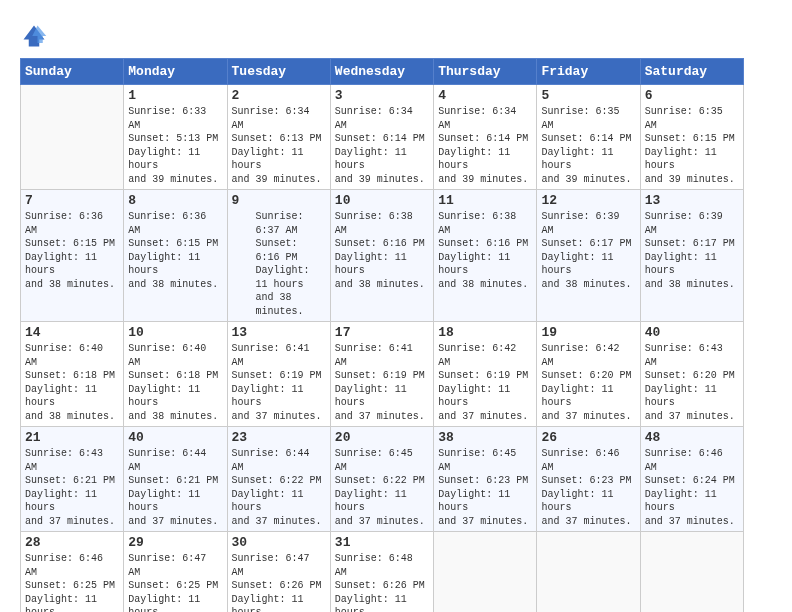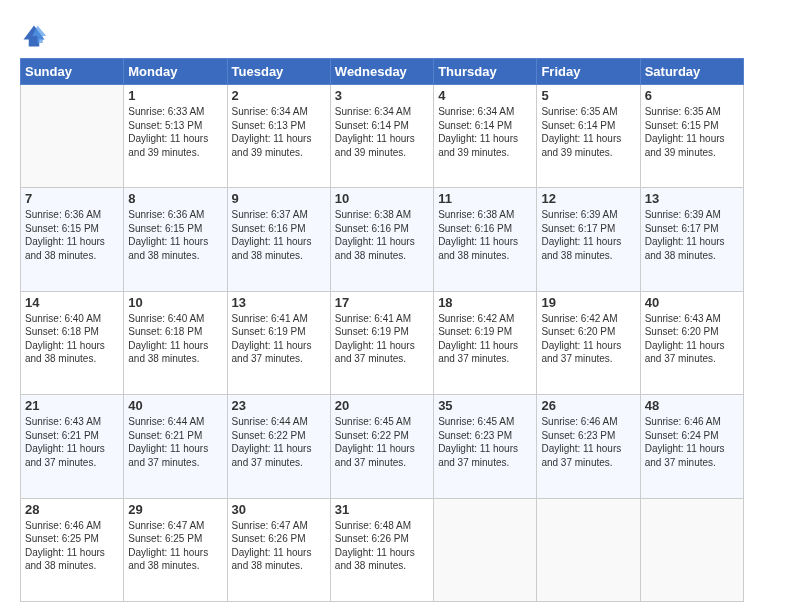--- a/index.html
+++ b/index.html
@@ -9,20 +9,21 @@
       background: #fff;
       font-family: Arial, sans-serif;
       overflow: hidden;
     }
     .page {
       width: 764px;
       height: 612px;
       padding: 18px 20px 10px 20px;
       display: flex;
       flex-direction: column;
+      font-family: Liberation Mono, monospace;
     }
     .header {
       display: flex;
       align-items: flex-start;
       justify-content: space-between;
       margin-bottom: 8px;
     }
     .logo {
       display: flex;
       align-items: center;
@@ -196,21 +197,21 @@
           </td>
           <td>
             <span class="day-num">8</span>
             <div class="day-info" style="white-space: pre-line;">Sunrise: 6:36 AM
 Sunset: 6:15 PM
 Daylight: 11 hours
 and 38 minutes.</div>
           </td>
           <td>
             <span class="day-num">9</span>
-            <div class="day-info" style="white-space: pre-line;">Sunrise: 6:37 AM
+            <div class="day-info" style="white-space: pre-line; margin-left: 24px;">Sunrise: 6:37 AM
 Sunset: 6:16 PM
 Daylight: 11 hours
 and 38 minutes.</div>
           </td>
           <td>
             <span class="day-num">10</span>
             <div class="day-info" style="white-space: pre-line;">Sunrise: 6:38 AM
 Sunset: 6:16 PM
 Daylight: 11 hours
 and 38 minutes.</div>
@@ -311,21 +312,21 @@
 and 37 minutes.</div>
           </td>
           <td>
             <span class="day-num">20</span>
             <div class="day-info" style="white-space: pre-line;">Sunrise: 6:45 AM
 Sunset: 6:22 PM
 Daylight: 11 hours
 and 37 minutes.</div>
           </td>
           <td>
-            <span class="day-num">35</span>
+            <span class="day-num">38</span>
             <div class="day-info" style="white-space: pre-line;">Sunrise: 6:45 AM
 Sunset: 6:23 PM
 Daylight: 11 hours
 and 37 minutes.</div>
           </td>
           <td>
             <span class="day-num">26</span>
             <div class="day-info" style="white-space: pre-line;">Sunrise: 6:46 AM
 Sunset: 6:23 PM
 Daylight: 11 hours

